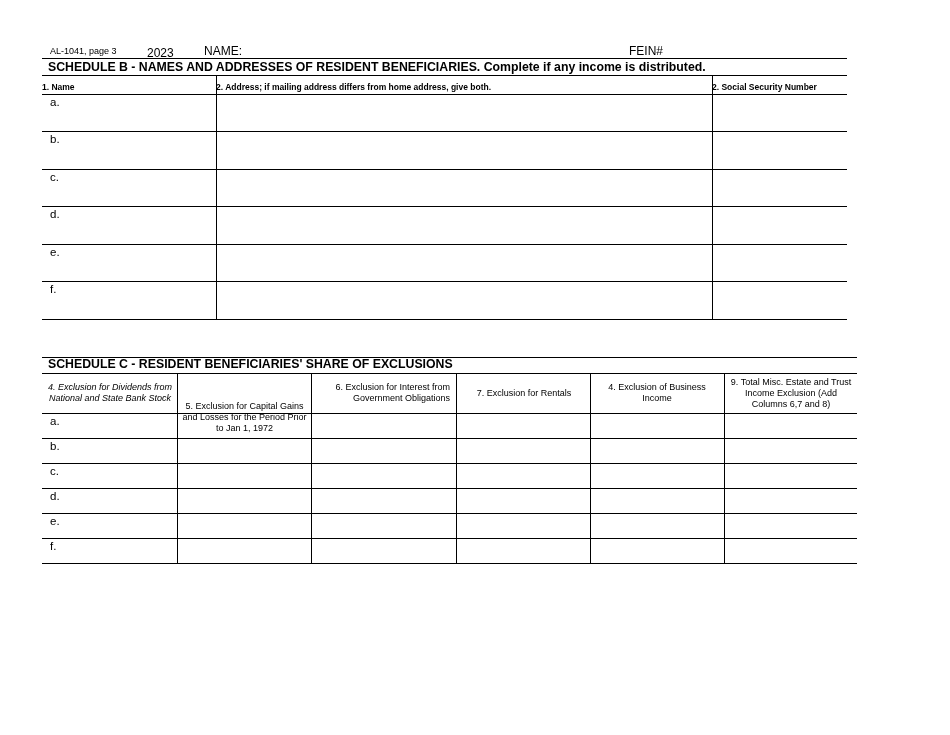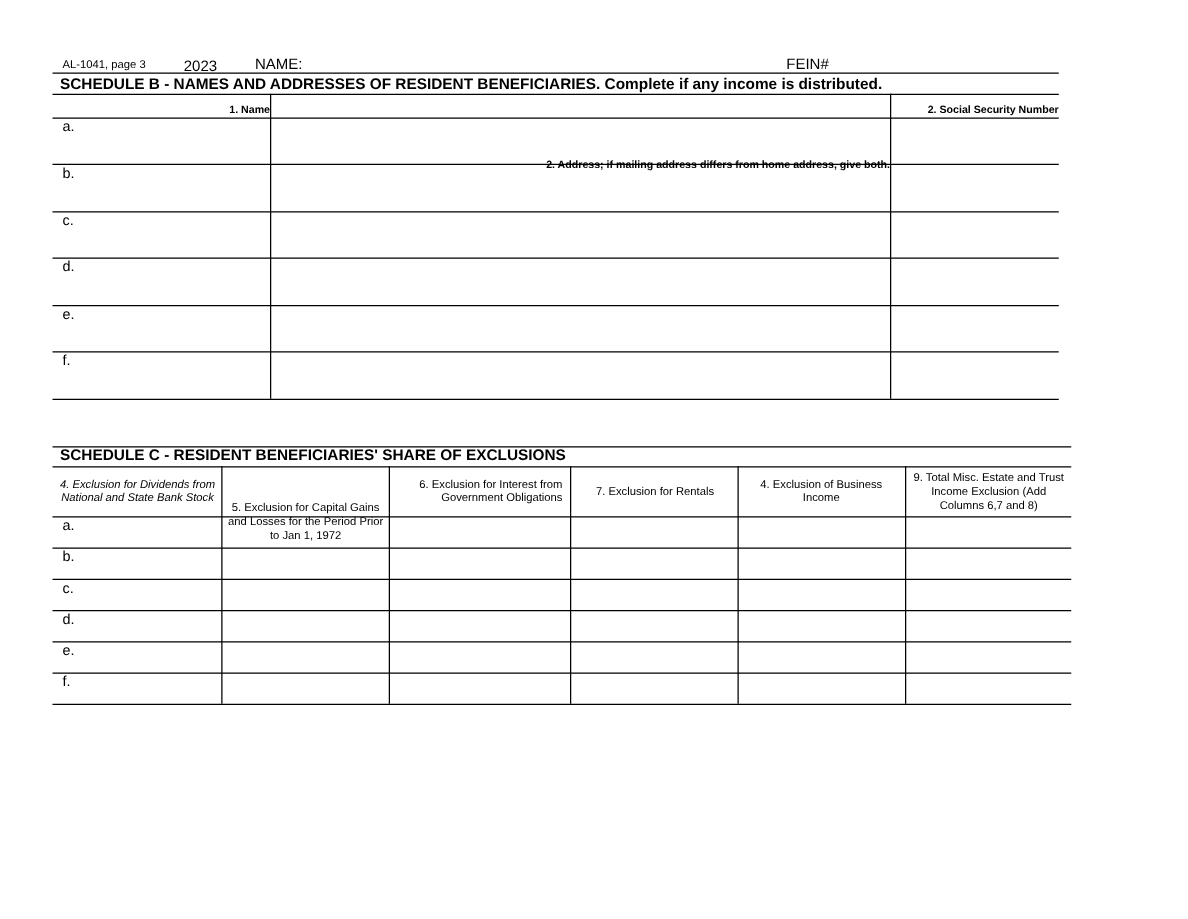--- a/index.html
+++ b/index.html
@@ -4,21 +4,21 @@
 <style>
   html, body { margin:0; padding:0; background:#ffffff; }
   body { width:950px; height:735px; position:relative; overflow:hidden;
          font-family:"Liberation Sans", sans-serif; color:#000; }
   .abs { position:absolute; }
   .hdr-small { font-size:9px; }
   .hdr-mid { font-size:12px; }
   .hline { position:absolute; height:0; border-top:1.3px solid #000; }
   .vline { position:absolute; width:0; border-left:1.3px solid #000; }
   .title { font-weight:bold; font-size:12.3px; white-space:nowrap; }
-  .colhead-b { font-weight:bold; font-size:8.5px; text-align:right; position:absolute; }
+  .colhead-b { font-weight:bold; font-size:8.5px; text-align:left; position:absolute; }
   .colhead-c { font-size:9px; text-align:center; position:absolute; line-height:11px;
                display:flex; align-items:center; justify-content:center; }
   .rowlabel { font-size:11.5px; position:absolute; }
   .cell { position:absolute; }
 </style>
 </head>
 <body>
 
 <div class="abs hdr-small" style="left:50px;top:46px;">AL-1041, page 3</div>
 <div class="abs hdr-mid" style="left:147px;top:46px;">2023</div>
@@ -26,21 +26,21 @@
 <div class="abs" style="left:246px;top:42px;width:400px;height:16px;"></div>
 <div class="abs hdr-mid" style="left:629px;top:44px;">FEIN#</div>
 <div class="abs" style="left:702px;top:42px;width:144px;height:16px;"></div>
 
 <div>
   <div class="hline" style="left:42px;width:805px;top:58px;"></div>
   <div class="abs title" style="left:48px;top:60px;">SCHEDULE B - NAMES AND ADDRESSES OF RESIDENT BENEFICIARIES. Complete if any income is distributed.</div>
   <div class="hline" style="left:42px;width:805px;top:75px;"></div>
 
   <div class="colhead-b" style="left:42px;width:174px;top:82px;">1. Name</div>
-  <div class="colhead-b" style="left:216px;width:496px;top:82px;margin-top:44px;">2. Address; if mailing address differs from home address, give both.</div>
+  <div class="colhead-b" style="left:216px;width:496px;top:82px;">2. Address; if mailing address differs from home address, give both.</div>
   <div class="colhead-b" style="left:712px;width:135px;top:82px;">2. Social Security Number</div>
 
   <div class="hline" style="left:42px;width:805px;top:94px;"></div>
   <div class="hline" style="left:42px;width:805px;top:131px;"></div>
   <div class="hline" style="left:42px;width:805px;top:169px;"></div>
   <div class="hline" style="left:42px;width:805px;top:206px;"></div>
   <div class="hline" style="left:42px;width:805px;top:244px;"></div>
   <div class="hline" style="left:42px;width:805px;top:281px;"></div>
   <div class="hline" style="left:42px;width:805px;top:319px;"></div>
 

